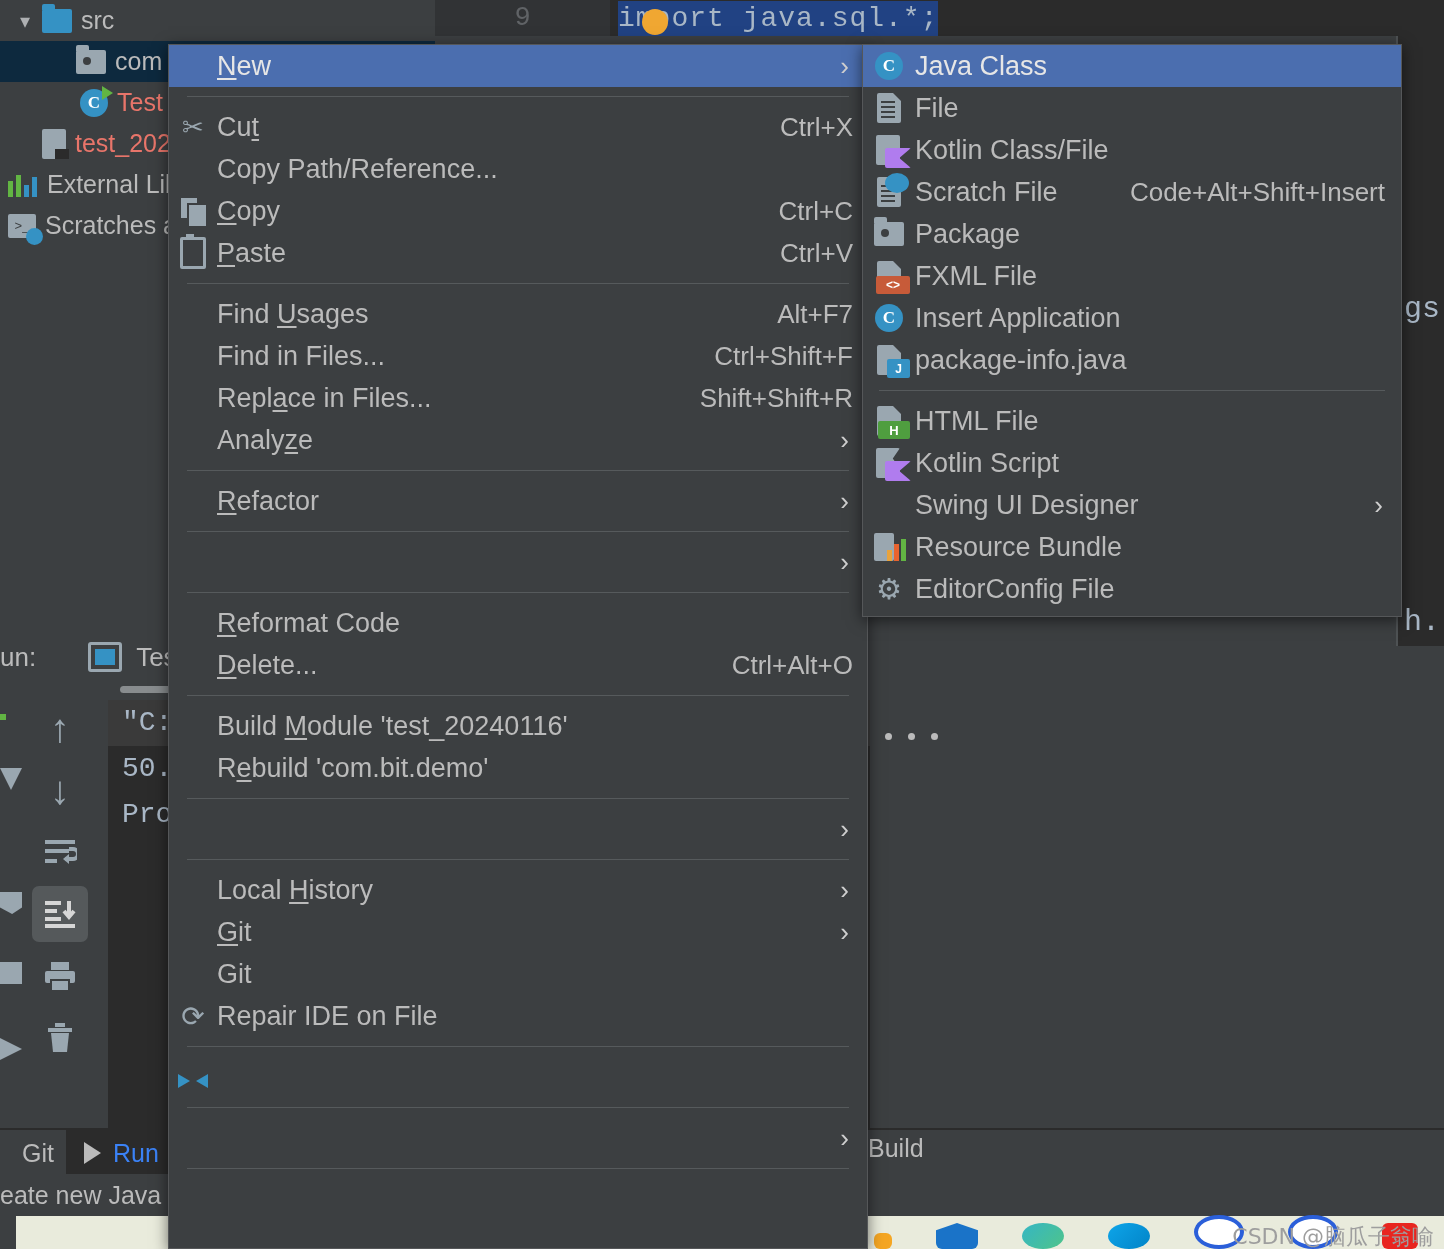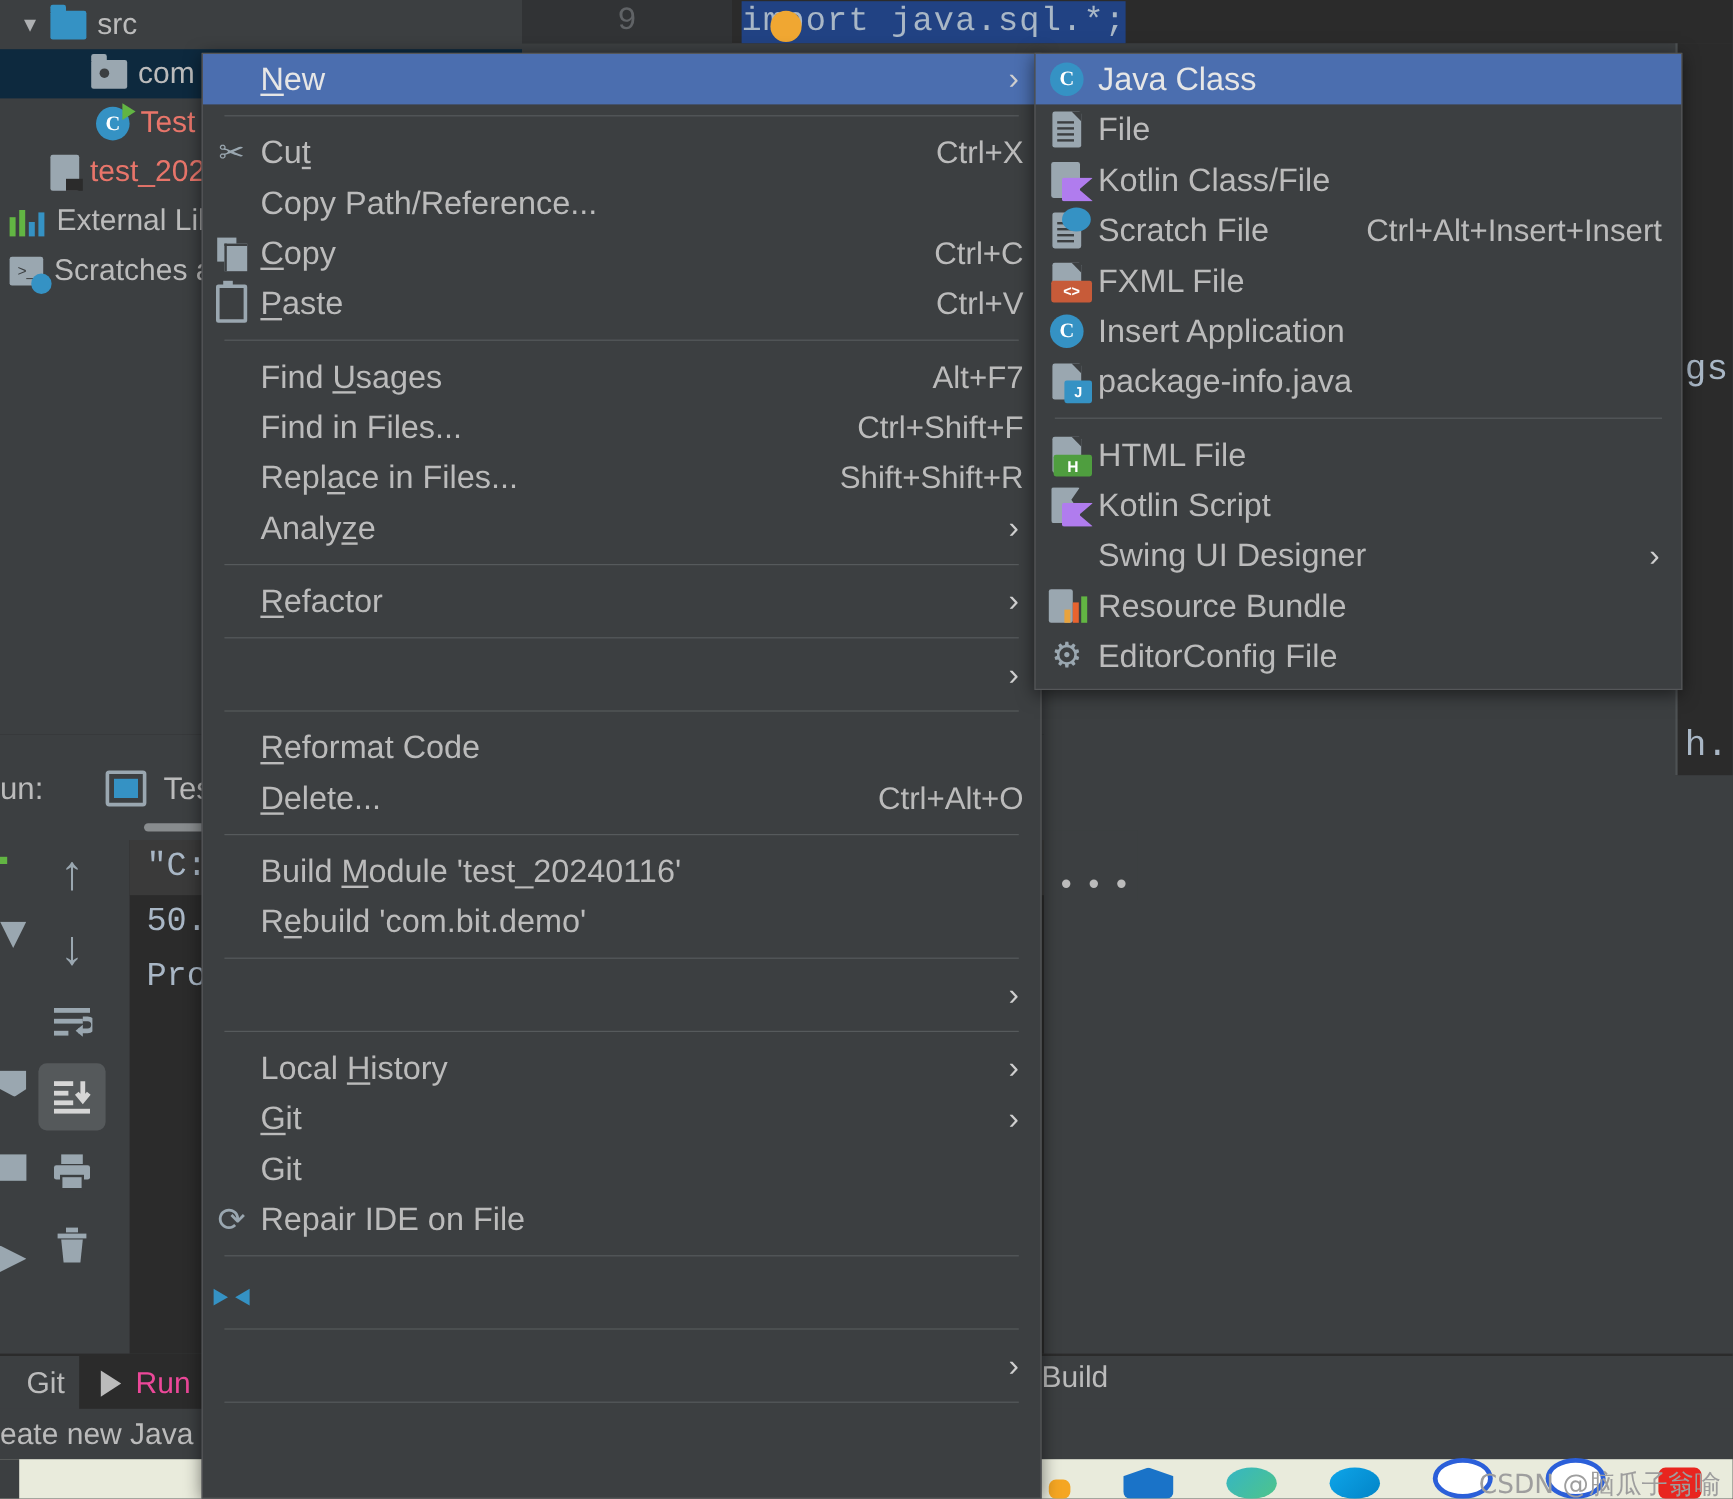--- a/index.html
+++ b/index.html
@@ -66,21 +66,21 @@
   #dots i{width:7px;height:7px;border-radius:50%;background:#bbbbbb;display:block;}
   #run-top-sep{position:absolute;left:0;top:612px;width:870px;height:3px;background:#2b2b2b;}
 
   
   #lefttool{position:absolute;left:0;top:680px;width:26px;height:460px;}
   .lt{position:absolute;left:0;width:22px;height:22px;background:#9aa7b0;}
 
   
   #botbar{position:absolute;left:0;top:1128px;width:1444px;height:46px;background:#3c3f41;border-top:2px solid #2b2b2b;}
   .bb-tab{position:absolute;top:0;height:46px;display:flex;align-items:center;padding:0 18px;color:#bbbbbb;font-size:25px;}
-  .bb-tab.active{background:#2b2b2b;color:#ec4899;}
+  .bb-tab.active{background:#2b2b2b;color:#3b82f6;}
   .playtri{width:0;height:0;border-left:17px solid #bbbbbb;border-top:11px solid transparent;border-bottom:11px solid transparent;margin-right:12px;}
   #statusline{position:absolute;left:0;top:1174px;width:1444px;height:42px;background:#3c3f41;color:#bbbbbb;font-size:25px;display:flex;align-items:center;}
   #status-txt{padding-left:0;}
   #build-lbl{position:absolute;left:868px;top:1134px;color:#bbbbbb;font-size:25px;}
   #botbar-vsep{position:absolute;left:864px;top:1128px;width:2px;height:88px;background:#4e5254;}
 
   
   #taskbar{position:absolute;left:0;top:1216px;width:1444px;height:33px;background:#e9ebdc;}
   #tb-left{position:absolute;left:0;top:0;width:16px;height:33px;background:#3c3f41;}
   #tb-icons{position:absolute;left:862px;top:0;height:33px;display:flex;align-items:flex-end;gap:44px;padding-left:12px;}
@@ -486,23 +486,29 @@
 
     <div class="si">
       <span class="si-ic">
         <span class="g-doc">
             <span class="corner"></span>
             <span class="lines"></span>
             <span class="badge b-clock" style="right:-8px;bottom:auto;top:-4px;"></span>
           </span>
       </span>
       <span class="si-lbl">Scratch File</span>
-      <span class="si-key">Ctrl+Alt+Insert+Insert</span>
-    </div>
-
+      <span class="si-key">Code+Alt+Shift+Insert</span>
+    </div>
+
+    <div class="si">
+      <span class="si-ic">
+          <span class="g-folder"></span>
+        </span>
+      <span class="si-lbl">Package</span>
+    </div>
 
     <div class="si">
       <span class="si-ic">
         <span class="g-doc" style="background:#9aa7b0;">
             <span class="corner"></span>
             <span class="badge b-xml">&lt;&gt;</span>
           </span>
       </span>
       <span class="si-lbl">FXML File</span>
     </div>

